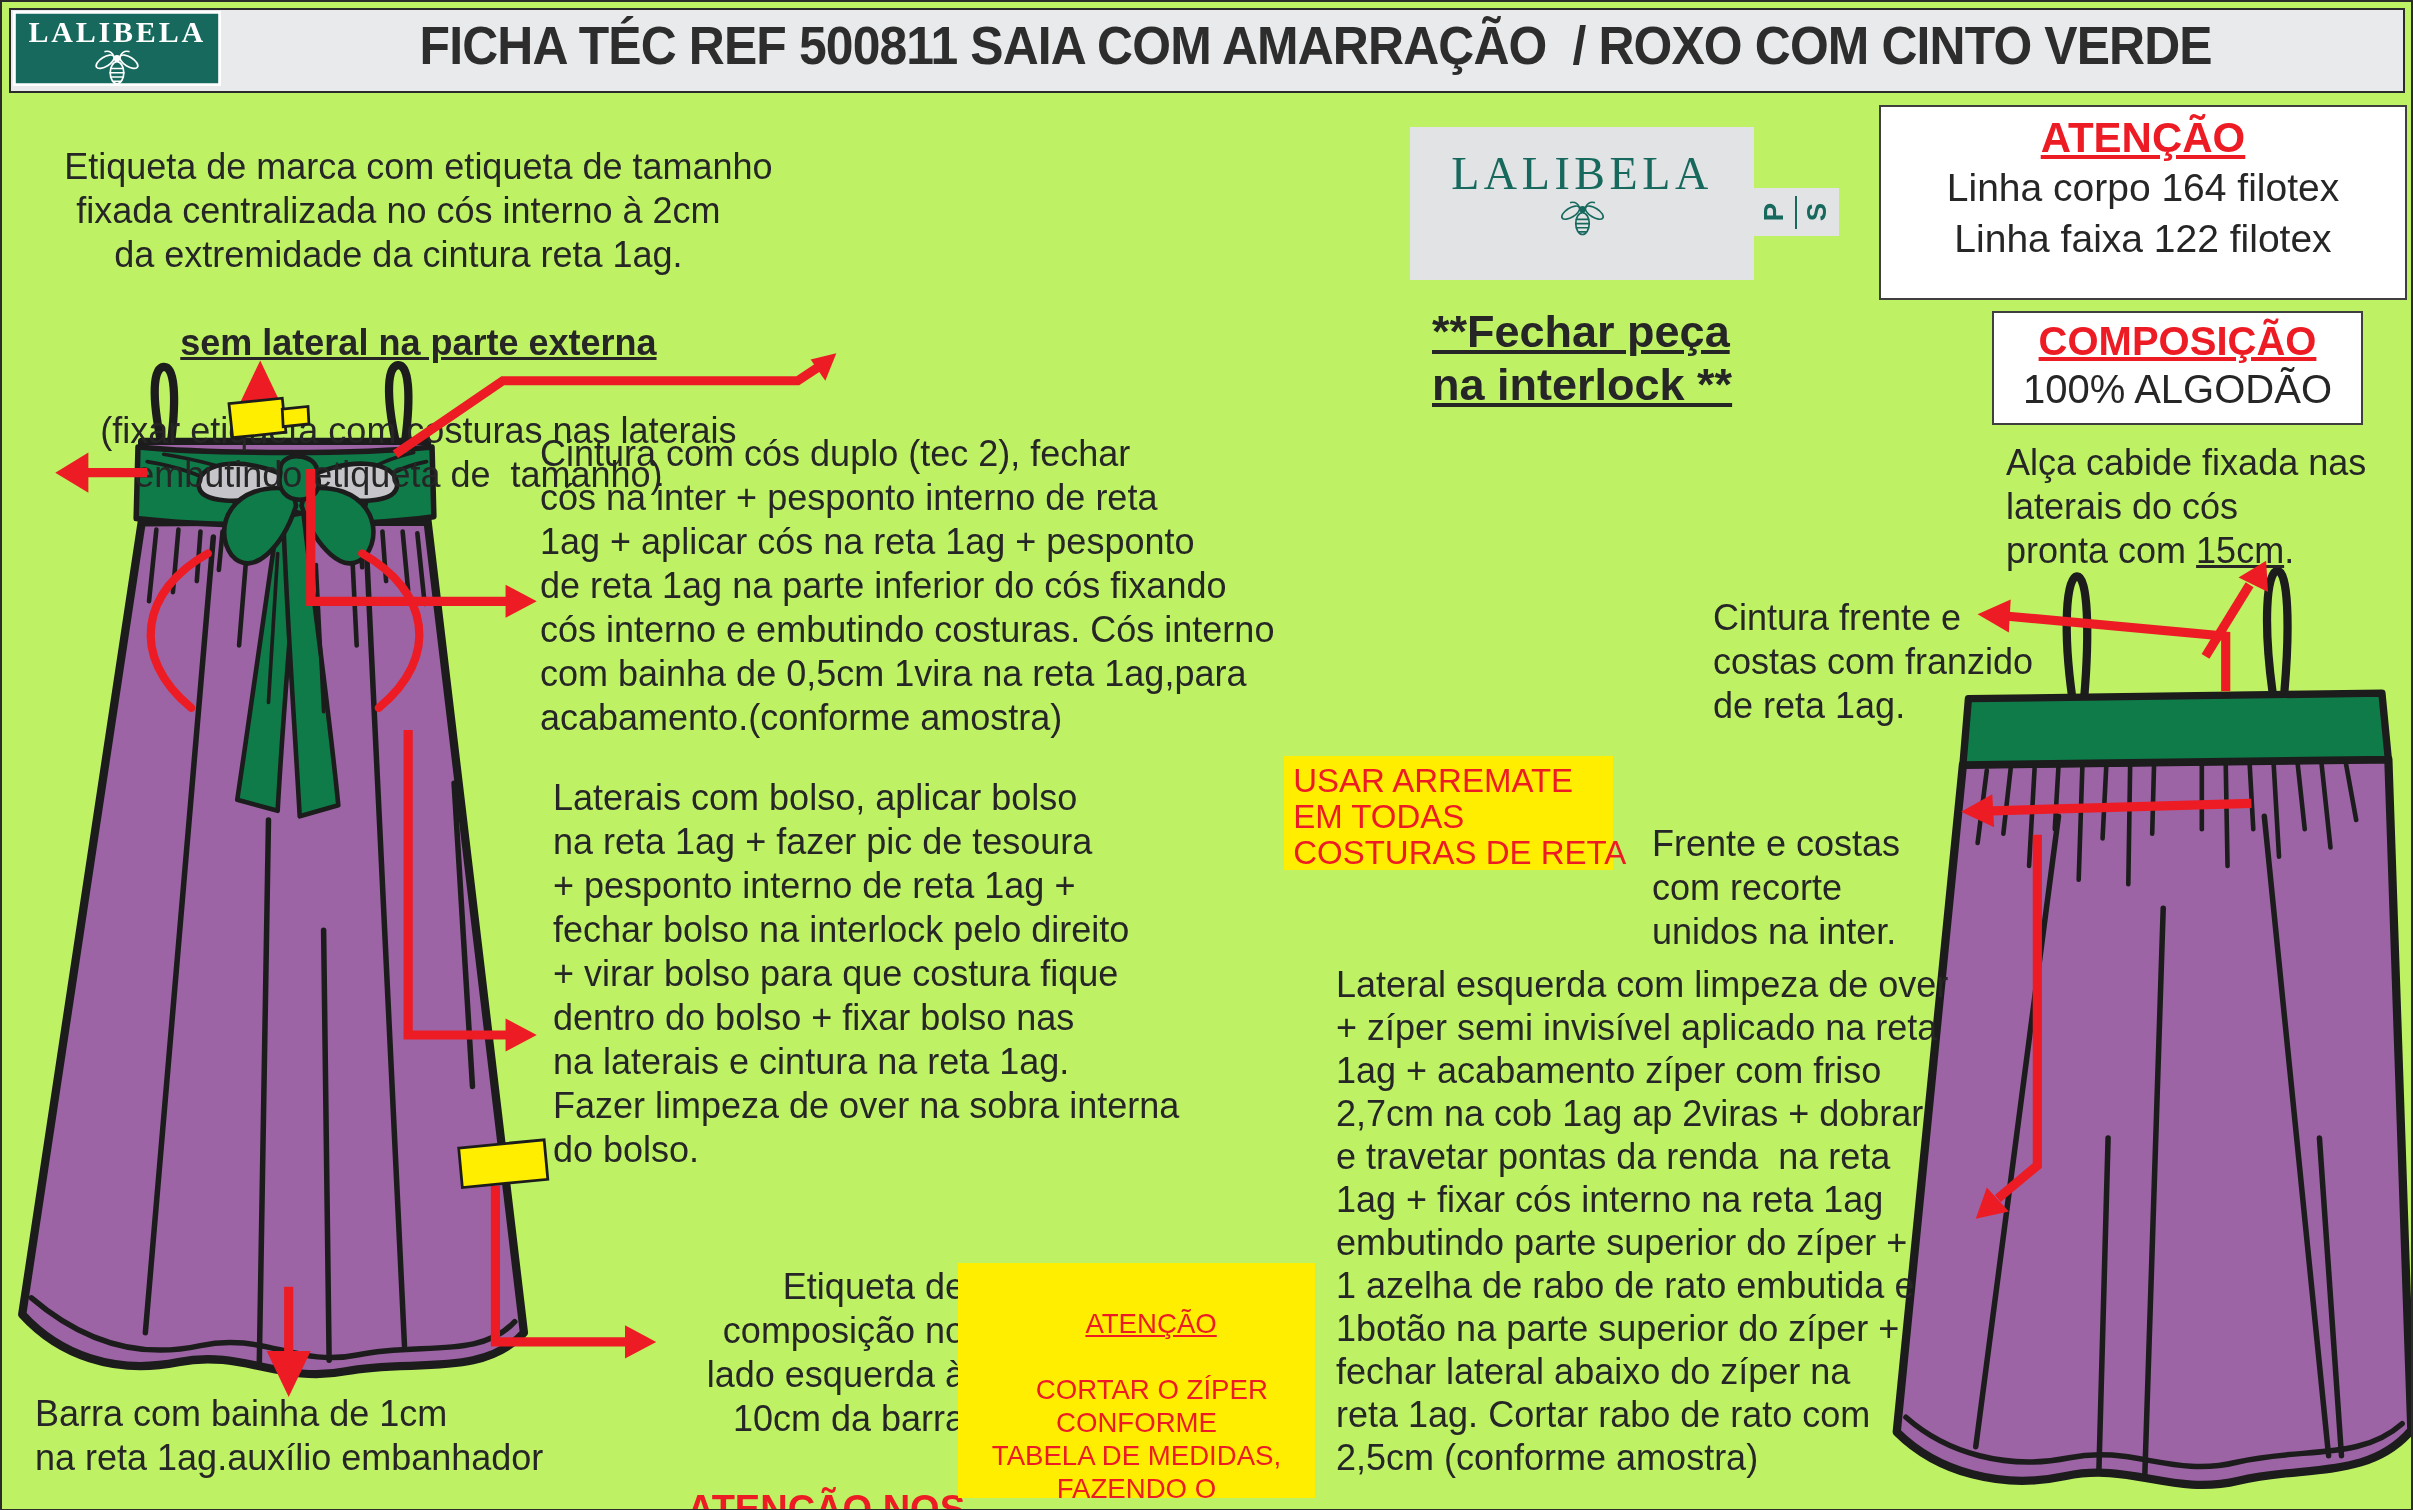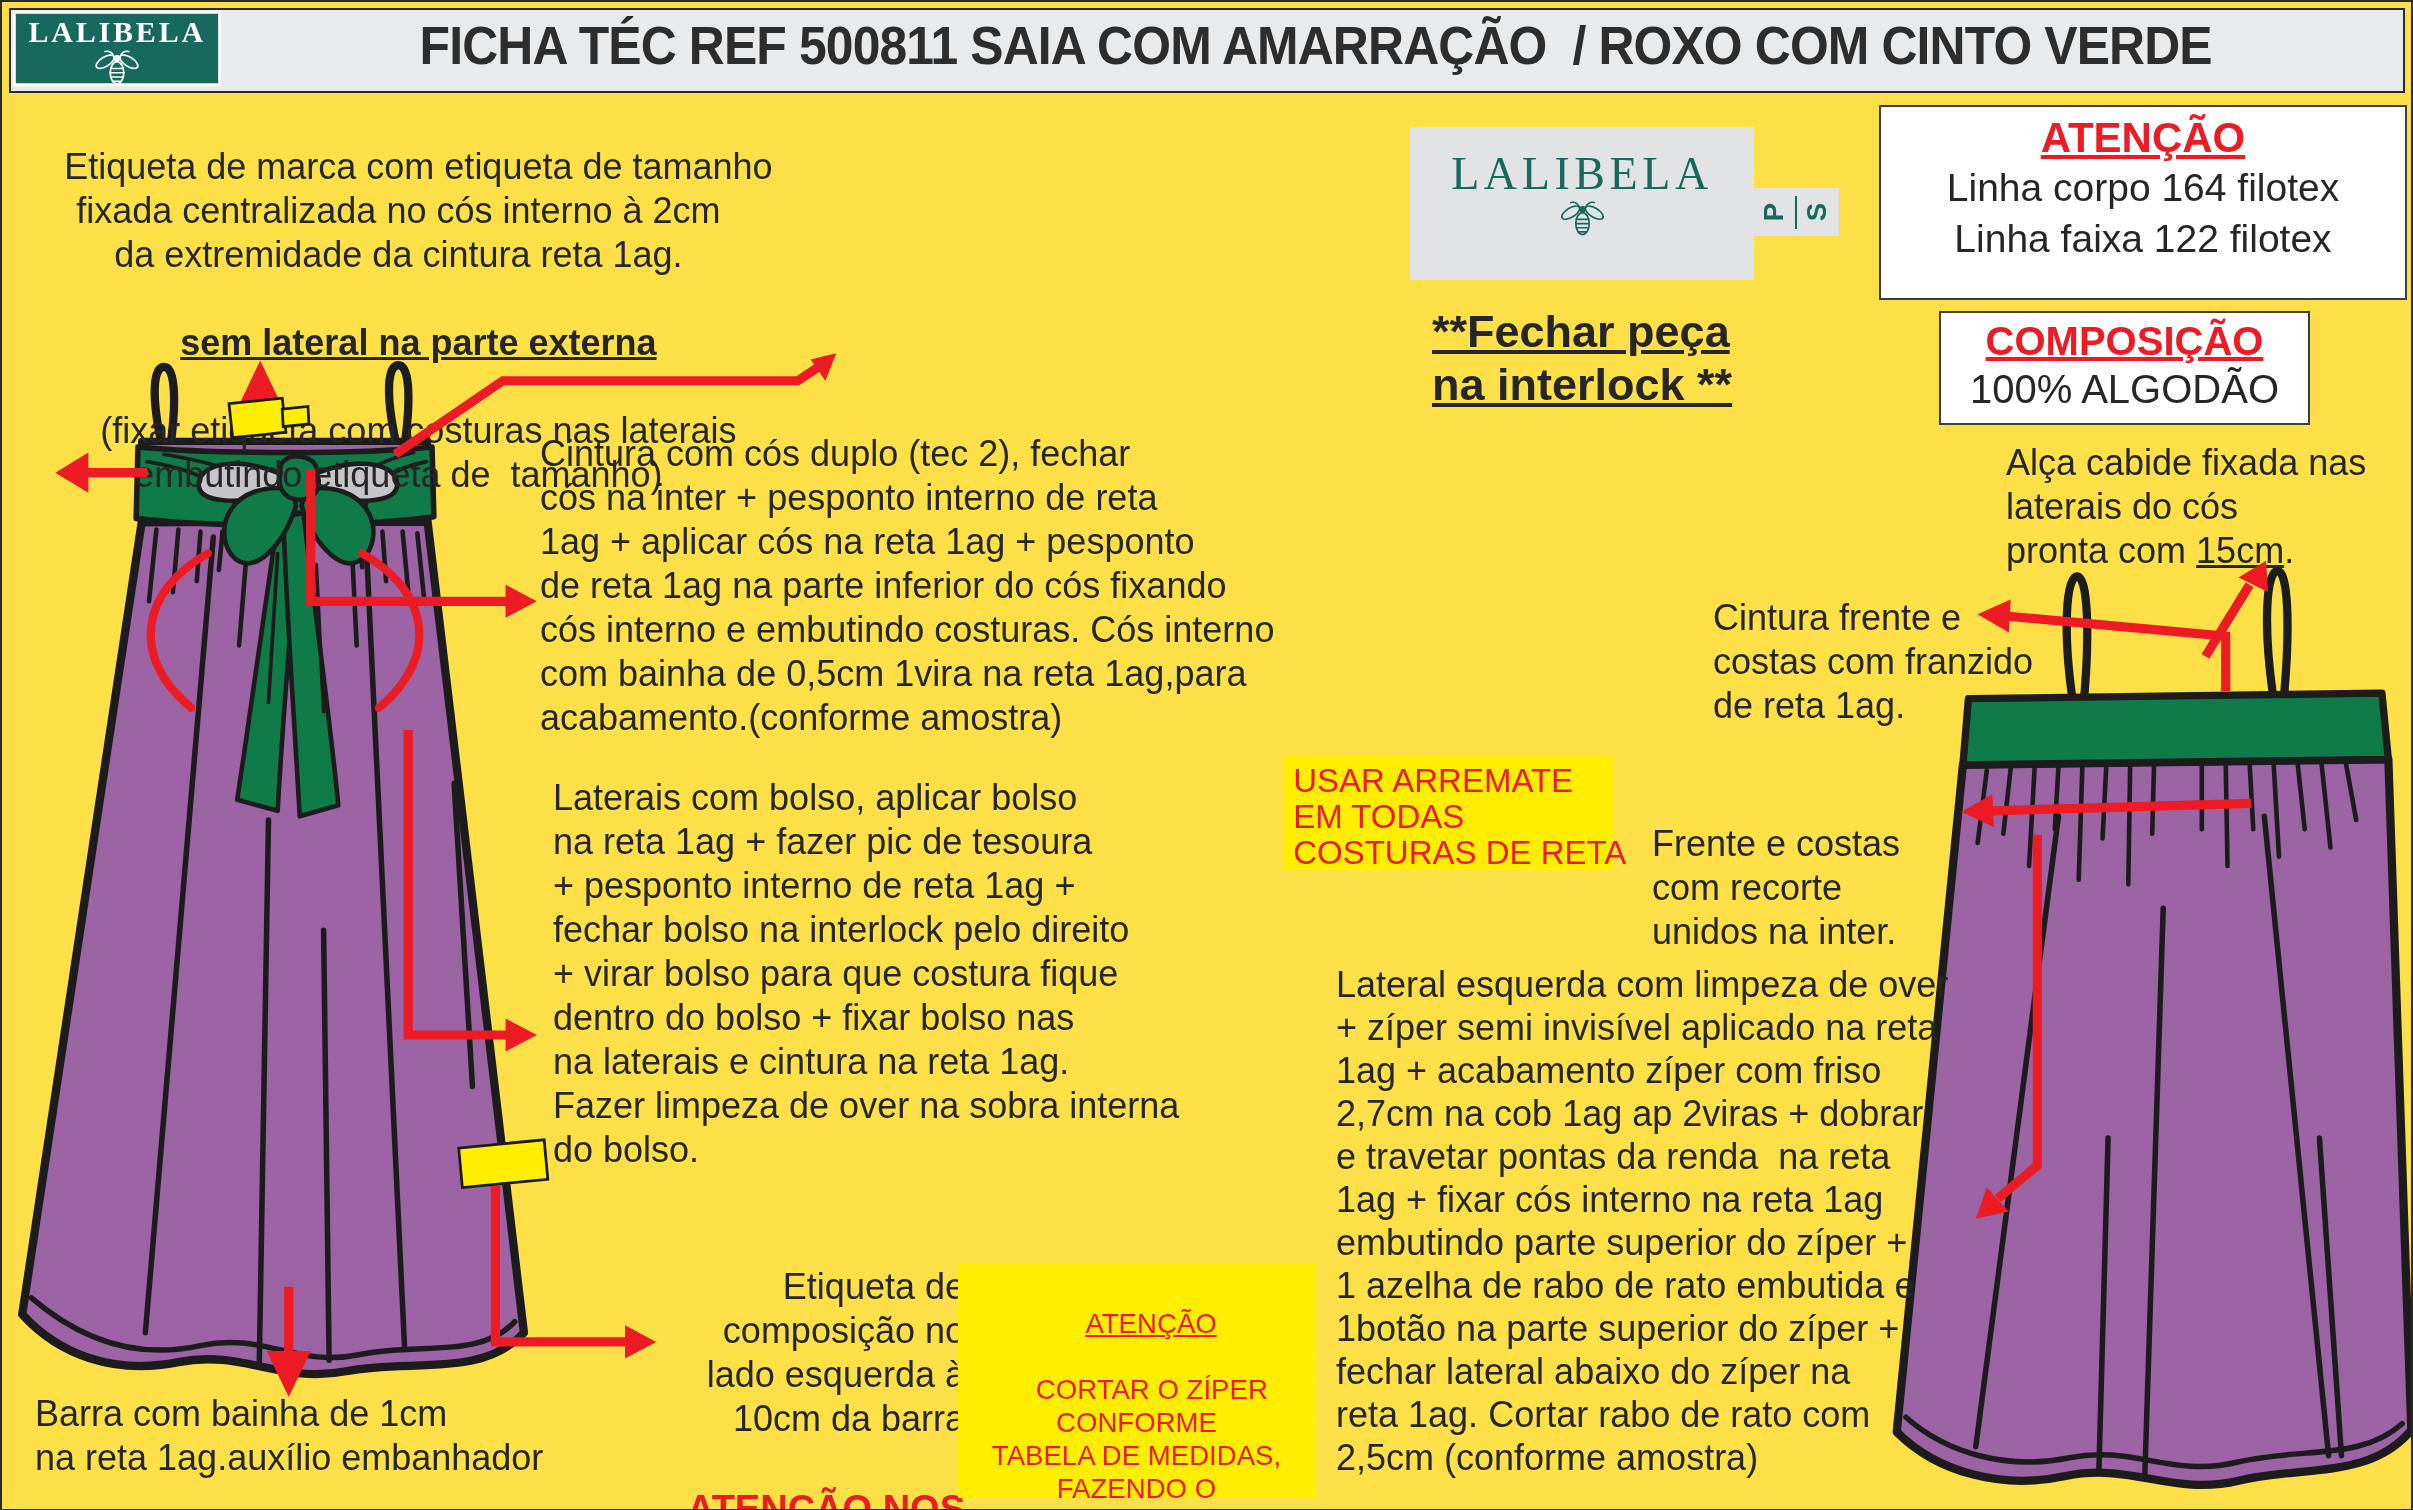--- a/index.html
+++ b/index.html
@@ -1,17 +1,17 @@
 <!DOCTYPE html>
 <html style="--c-teal: #17695e; --c-purple: #9c64a4; --c-green: #0f7b49; --c-red: #ed1c24; --c-yellow: #ffee00; --c-bow_gray: #c6c5ca; --c-header_bg: #e9eaeb; --c-logo_bg: #e2e3e4; --c-outline: #1c1c1c;font-size:14.7px"><head>
 <meta charset="utf-8">
 <style>
   html,body{margin:0;padding:0;background:#ffffff;}
   #sheet{
-    position:relative;width:2413px;height:1511px;background:#fde047;
+    position:relative;width:2413px;height:1511px;background:#bef264;
     font-family:"Liberation Sans", sans-serif;color:#262626;
     box-sizing:border-box;border:2.8px solid #2b2b2b;overflow:hidden;
   }
   .abs{position:absolute;}
   .txt{white-space:pre;font-size:36px;line-height:44px;color:#262626;z-index:2;}
   .center{text-align:center;}
   .right{text-align:right;}
   b.inl{font-weight:normal;}
   .bu{font-weight:bold;text-decoration:underline;}
   .u{text-decoration:underline;}
@@ -248,21 +248,21 @@
 
   <div class="abs txt bu" style="left:1430px;top:303px;font-size:45px;line-height:53px;">**Fechar peça
 na interlock **</div>
 
   <div class="abs frame center" style="left:1877px;top:103px;width:528px;height:195px;">
     <div class="red-title" style="font-size:42px;margin-top:7.4px;">ATENÇÃO</div>
     <div class="txt" style="position:static;font-size:39px;line-height:51px;">Linha corpo 164 filotex
 Linha faixa 122 filotex</div>
   </div>
 
-  <div class="abs frame center" style="left:1937px;top:309px;width:371px;height:114px;">
+  <div class="abs frame center" style="left:1990px;top:309px;width:371px;height:114px;">
     <div class="red-title" style="font-size:40px;margin-top:5.5px;">COMPOSIÇÃO</div>
     <div style="font-size:40px;line-height:51px;">100% ALGODÃO</div>
   </div>
 
   <div class="abs txt" style="left:2004px;top:439px;width:414px;"><span>Alça cabide fixada nas
 laterais do cós
 pronta com </span><span class="u">15cm</span><span>.</span></div>
 
   <div class="abs txt" style="left:538px;top:430px;width:827px;"><span>Cintura com cós duplo </span><b class="inl">(tec 2)</b><span>, fechar
 cós na inter + pesponto interno de reta

